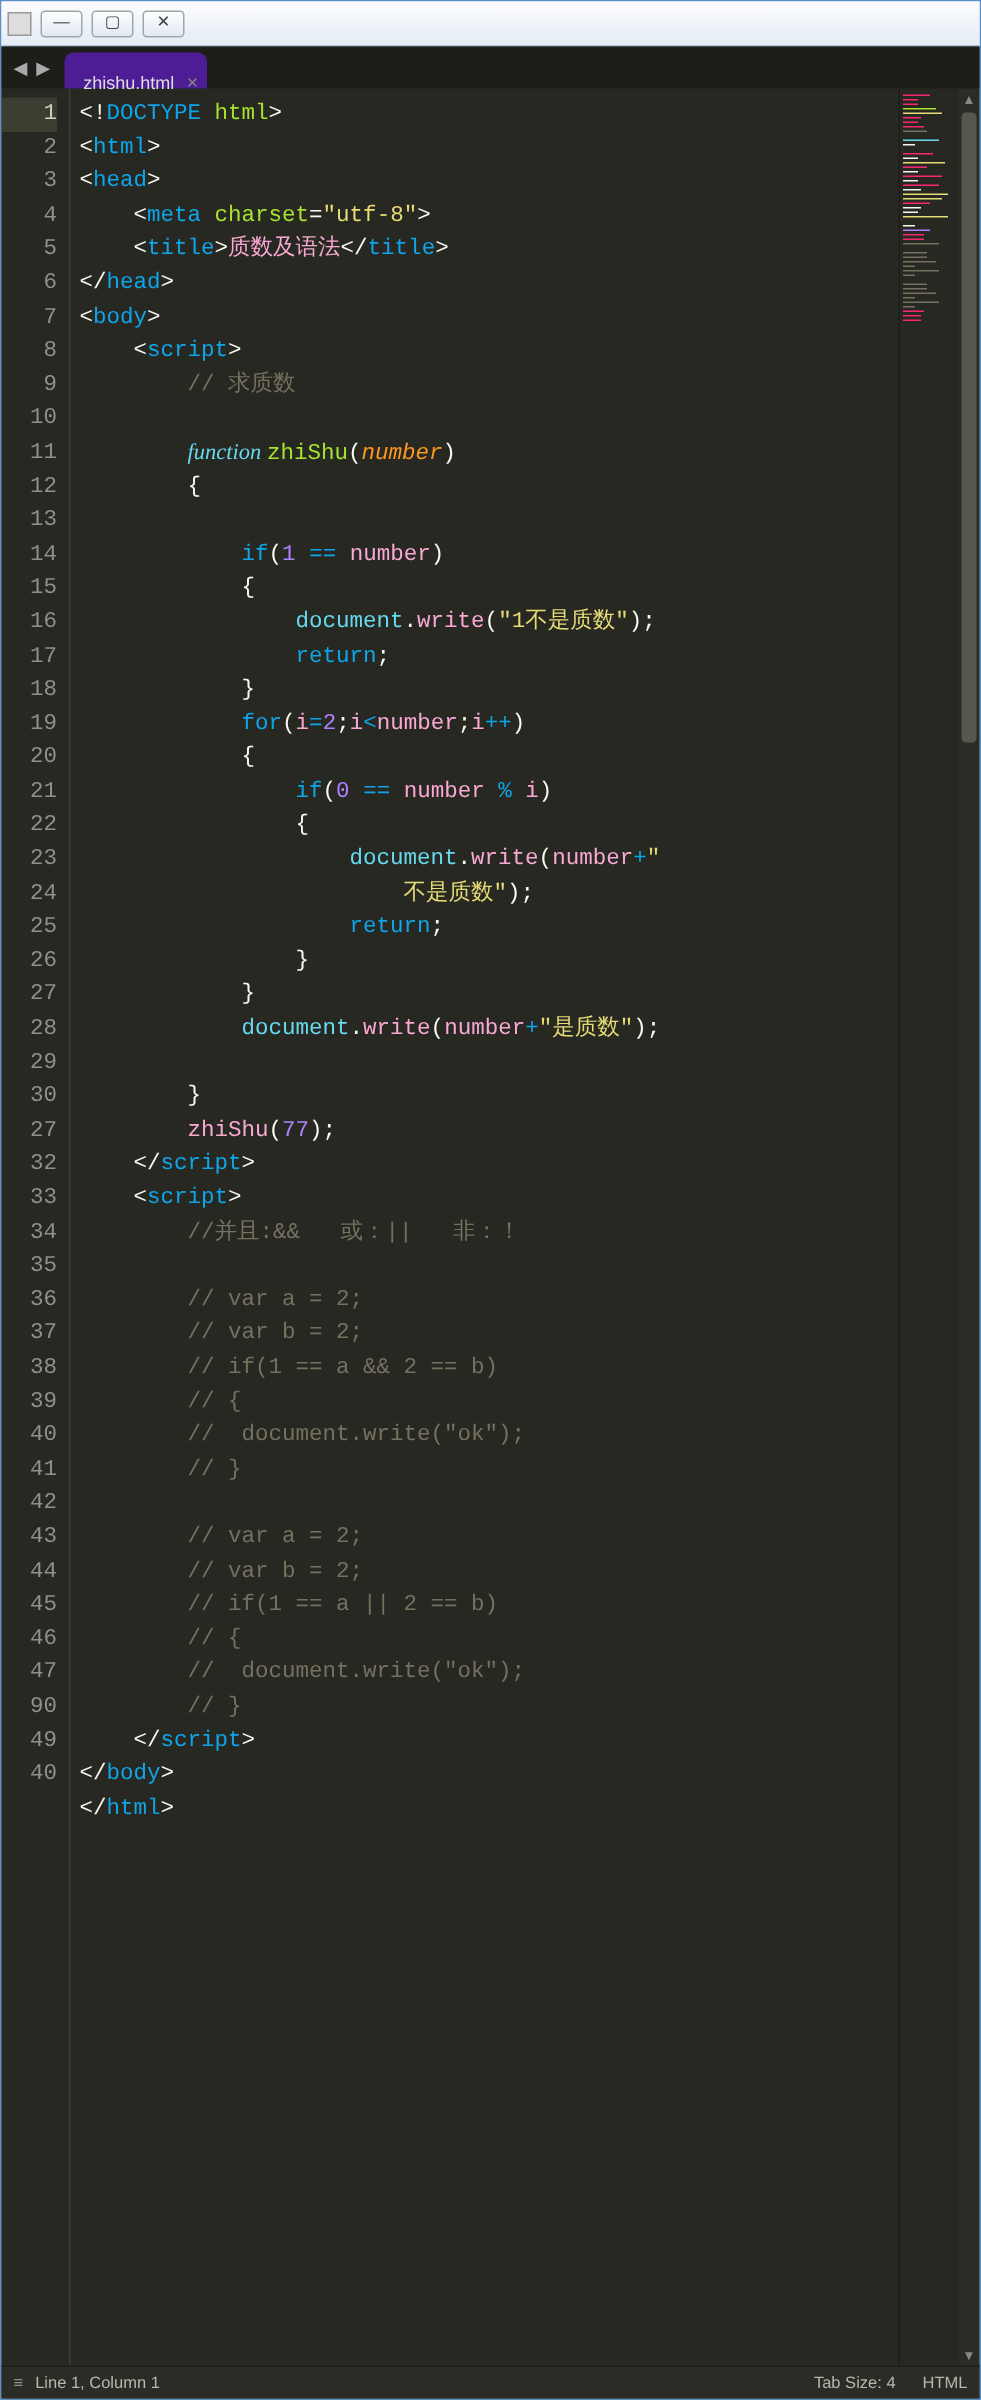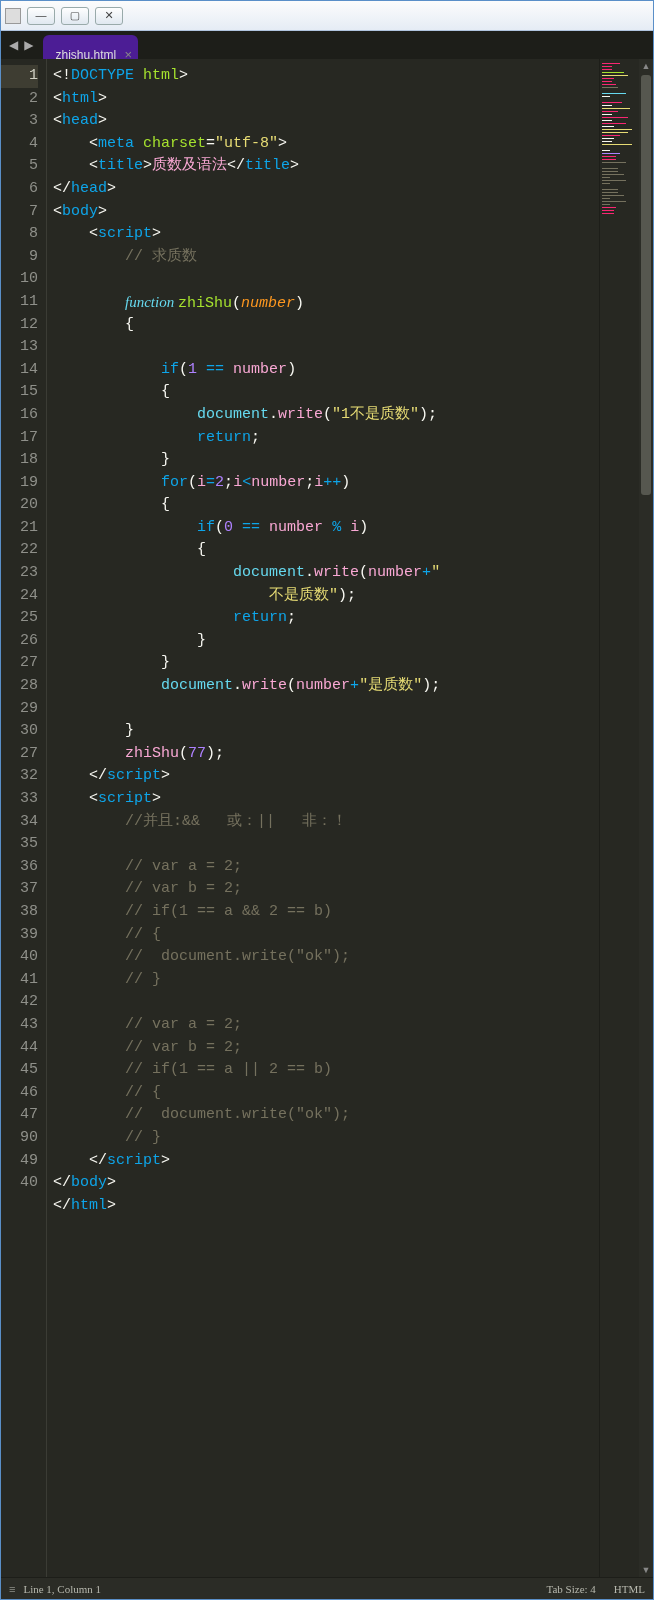--- a/index.html
+++ b/index.html
@@ -22,21 +22,21 @@
 .editor-wrap { flex: 1; display: flex; flex-direction: row; overflow: hidden; }
 .editor { flex: 1; display: flex; flex-direction: row; background: #272822; overflow: hidden; font-family: Consolas, "Courier New", monospace; font-size: 15px; }
 .gutter { width: 46px; background: #272822; color: #8f908a; text-align: right; padding: 6px 8px 6px 0; line-height: 22.6px; user-select: none; border-right: 1px solid #3b3c35; }
 .gutter .ln.active { background: #3e3d32; color: #cfcfc2; }
 .code { flex: 1; padding: 6px 0 6px 6px; color: #f8f8f2; line-height: 22.6px; white-space: pre; overflow: hidden; }
 .code .line { height: 22.6px; }
 .minimap { width: 40px; background: #272822; border-left: 1px solid #1d1e19; padding: 4px 2px; }
 .mm-line { height: 1px; margin-bottom: 2px; }
 .statusbar { height: 22px; background: #2b2c26; color: #b6b7ad; display: flex; align-items: center; padding: 0 8px; font-size: 11px; border-top: 1px solid #1d1e19; justify-content: space-between; }
 .status-right { display: flex; gap: 18px; }
-.status-seg { cursor: pointer; font-family: Liberation Serif, serif; }
+.status-seg { cursor: pointer; }
 .scrollbar-right { width: 14px; background: #2b2c26; position: relative; }
 .scroll-arrow { height: 14px; text-align: center; color: #888; font-size: 9px; line-height: 14px; cursor: pointer; }
 .scroll-thumb { position: absolute; left: 2px; right: 2px; top: 16px; height: 420px; background: #56574f; border-radius: 3px; cursor: pointer; }
 
 .br { color: #f8f8f2; } 
 .t  { color: #0ea5e9; } 
 .a  { color: #a6e22e; } 
 .s  { color: #e6db74; } 
 .n  { color: #ae81ff; } 
 .f  { color: #66d9ef; font-style: italic; font-family: Liberation Serif, serif; } 

